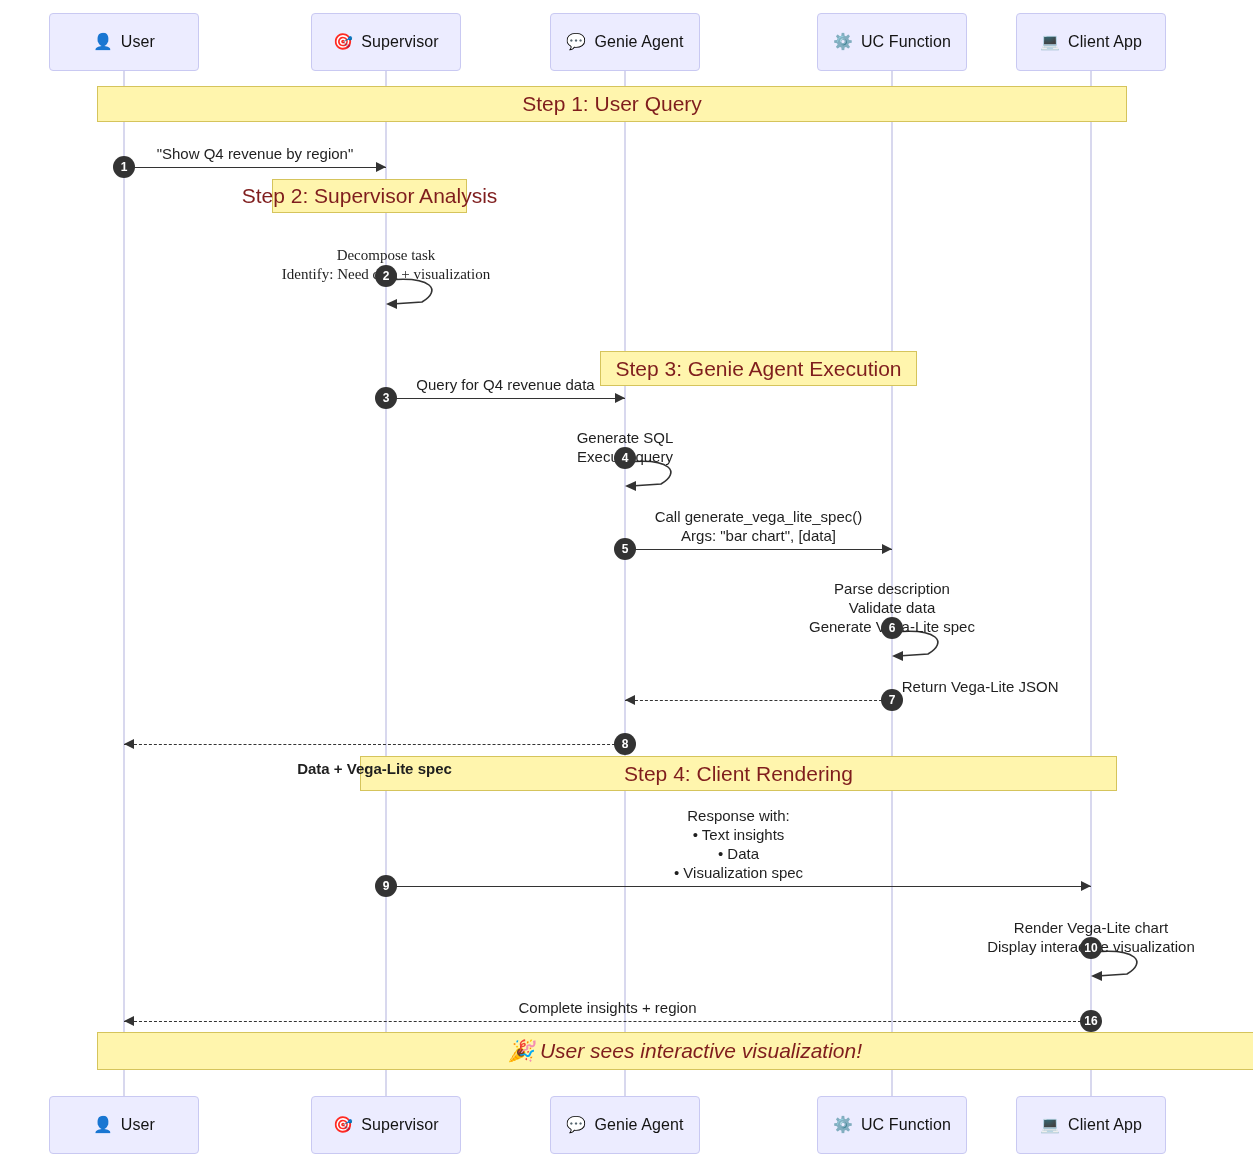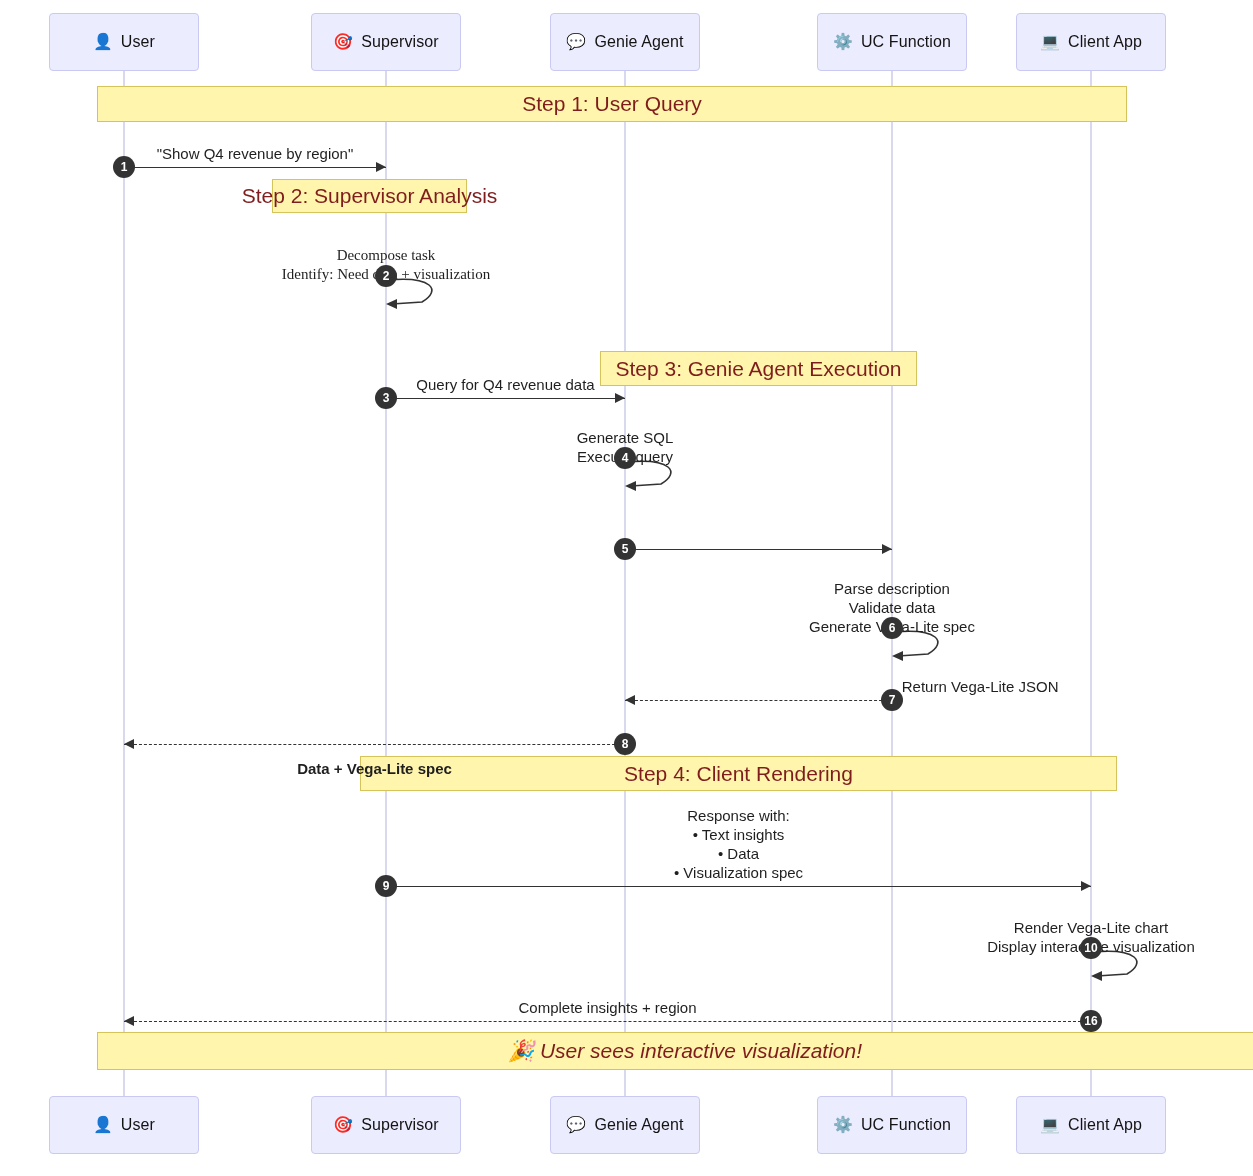--- a/index.html
+++ b/index.html
@@ -204,20 +204,22 @@
     <div class="seq-num" style="left: 375px; top: 387px;">3</div>
     <svg class="selfloop" width="60" height="34" style="left: 625px; top: 458px;">
       <path d="M 2 4 C 46 0, 56 14, 36 26 L 6 28" fill="none" stroke="#333333" stroke-width="1.6"></path>
       <polygon points="0,28 11,23 11,33" fill="#333333"></polygon>
     </svg>
     <div class="msg-text" style="left: 375px; width: 500px; top: 428px;">Generate SQL
 Execute query</div>
     <div class="seq-num" style="left: 614px; top: 447px;">4</div>
     <div class="msg-line" style="left: 625px; top: 549px; width: 267px;"></div>
     <div class="arrowhead right" style="left: 882px; top: 544px;"></div>
+    <div class="msg-text" style="left: 458.5px; width: 600px; top: 507px;">Call generate_vega_lite_spec()
+Args: "bar chart", [data]</div>
     <div class="seq-num" style="left: 614px; top: 538px;">5</div>
     <svg class="selfloop" width="60" height="34" style="left: 892px; top: 628px;">
       <path d="M 2 4 C 46 0, 56 14, 36 26 L 6 28" fill="none" stroke="#333333" stroke-width="1.6"></path>
       <polygon points="0,28 11,23 11,33" fill="#333333"></polygon>
     </svg>
     <div class="msg-text" style="left: 642px; width: 500px; top: 579px;">Parse description
 Validate data
 Generate Vega-Lite spec</div>
     <div class="seq-num" style="left: 881px; top: 617px;">6</div>
     <div class="msg-line dashed" style="left: 625px; top: 700px; width: 267px;"></div>

